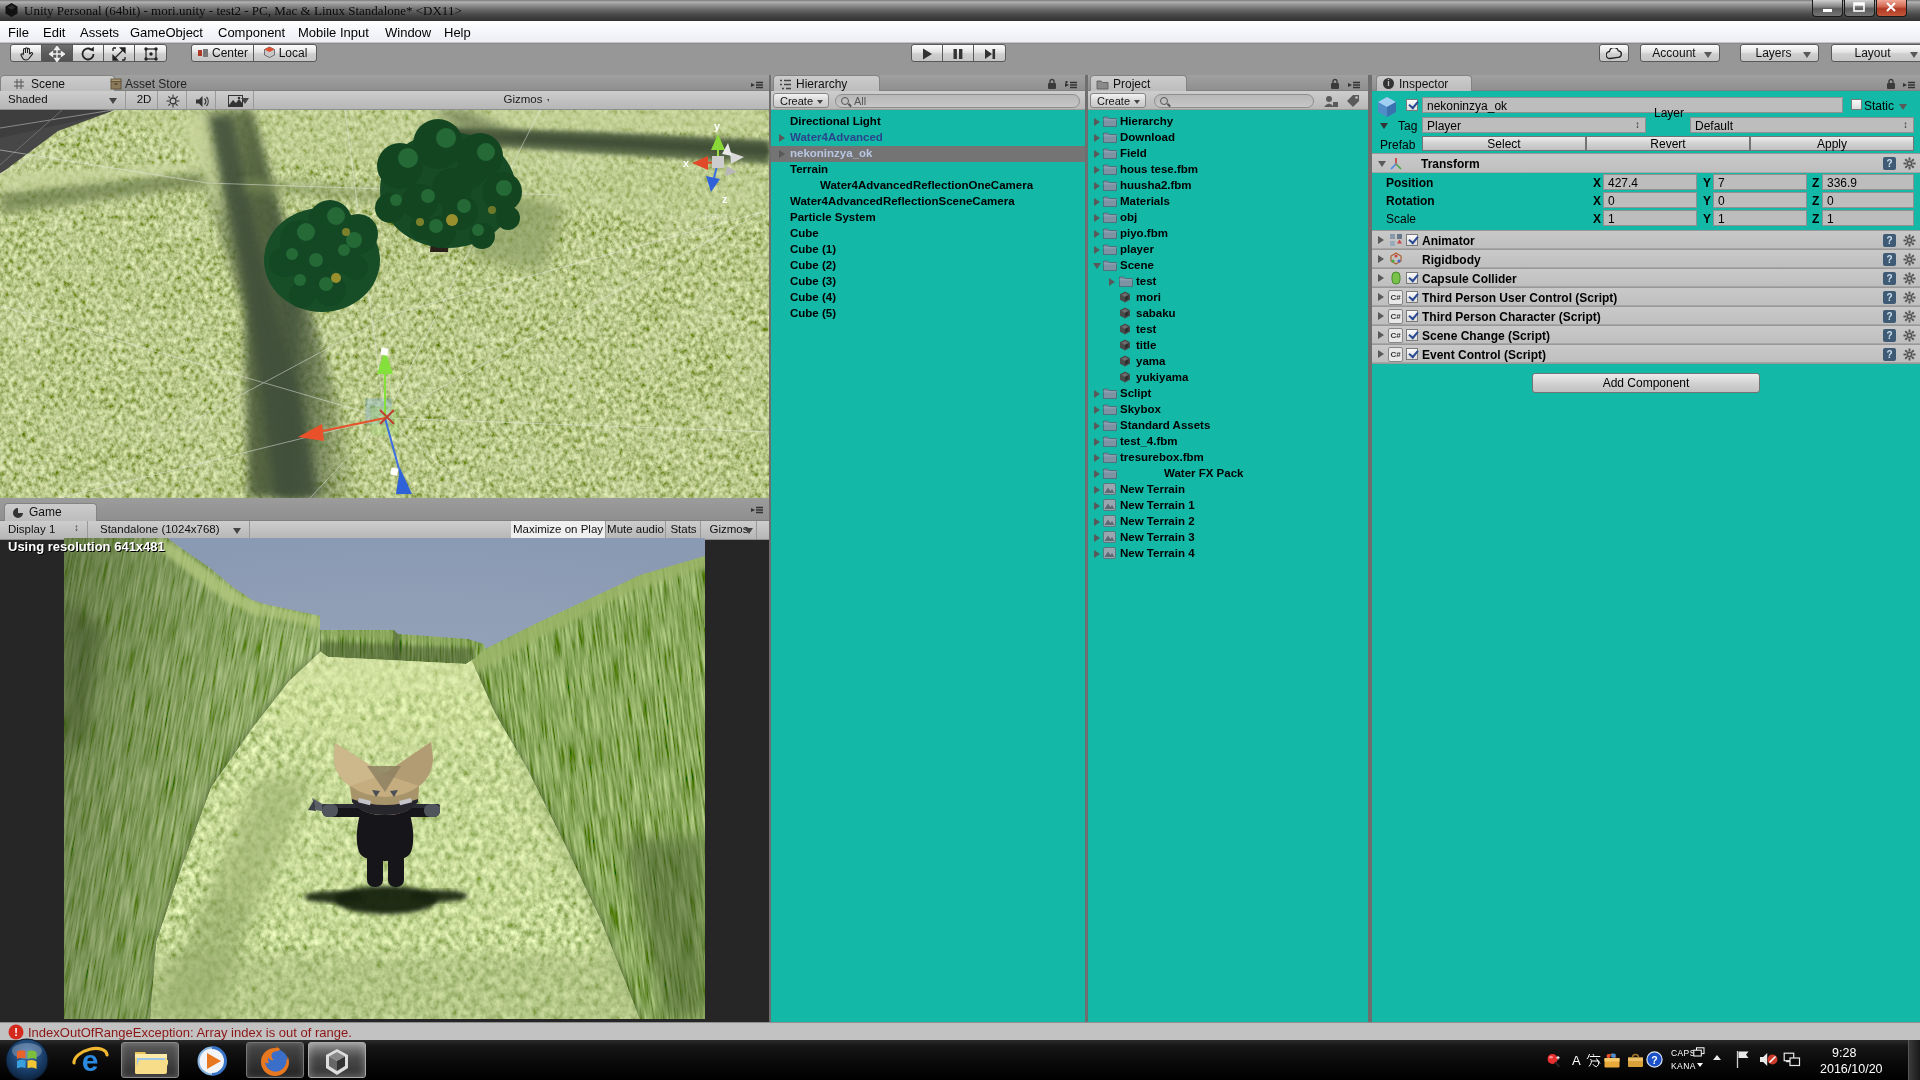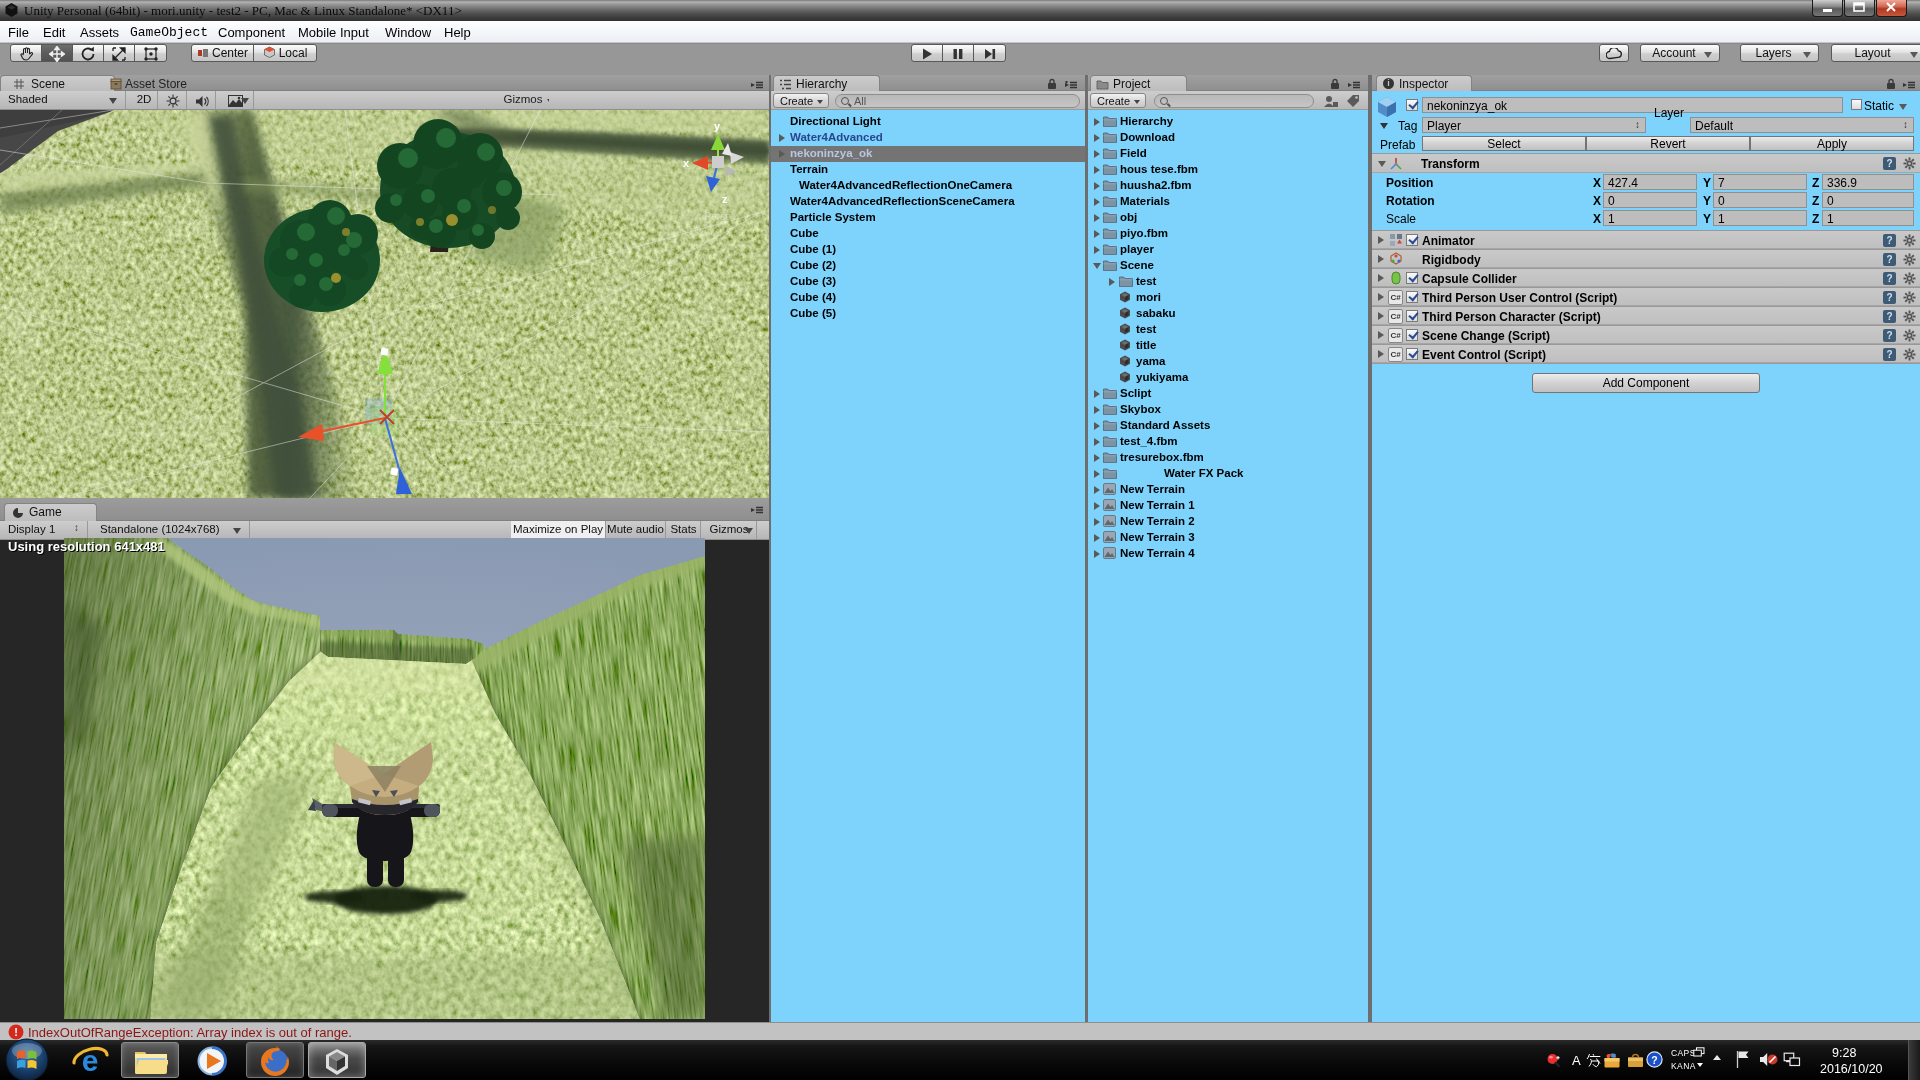--- a/index.html
+++ b/index.html
@@ -25,21 +25,21 @@
 #toolbar { position:absolute; left:0; top:43px; width:1920px; height:32px; background:#979797; border-top:1px solid #8a8a8a;}
 .tbtn { position:absolute; top:0; height:18px; border:1px solid #595959; background:linear-gradient(180deg,#fdfdfd 0,#e3e3e3 45%,#cfcfcf 55%,#c5c5c5 100%); }
 .tbtn.dark { background:linear-gradient(180deg,#6e6e6e 0,#5c5c5c 50%,#525252 100%); }
 .tbtn.first { border-radius:3px 0 0 3px; }
 .tbtn.last { border-radius:0 3px 3px 0; }
 .tbtn.solo { border-radius:3px; }
 .tbtn svg { display:block; margin:auto; }
 .tbtxt { font-size:12px; color:#111; text-align:center; line-height:16px; }
 
 
-.panel { position:absolute; background:#7dd3fc; }
+.panel { position:absolute; background:#14b8a6; }
 .tabbar { position:absolute; left:0; top:0; right:0; height:16px; background:linear-gradient(180deg,#a0a0a0,#8f8f8f); border-bottom:1px solid #808080;}
 .tab { position:absolute; top:0; height:16px; background:linear-gradient(180deg,#cccccc,#bcbcbc); border:1px solid #838383; border-bottom:none; border-radius:4px 4px 0 0; font-size:12px; color:#111; padding:1px 8px 0 22px; }
 .hdrrow { position:absolute; left:0; right:0; top:16px; height:19px; background:linear-gradient(180deg,#cdcdcd,#b8b8b8); border-bottom:1px solid #9a9a9a; }
 .createbtn { position:absolute; left:2px; top:18px; width:56px; height:15px; border:1px solid #868686; border-radius:3px; background:linear-gradient(180deg,#f2f2f2,#d8d8d8 50%,#c8c8c8); font-size:11px; color:#111; padding:1px 0 0 6px; }
 .createbtn:after { content:""; position:absolute; right:5px; top:6px; border-left:3px solid transparent; border-right:3px solid transparent; border-top:4px solid #444; }
 .searchbox { position:absolute; top:19px; height:14px; border:1px solid #8e8e8e; border-radius:8px; background:linear-gradient(180deg,#b8b8b8,#c6c6c6); font-size:11px; color:#555; padding-left:18px; }
 .lockico { position:absolute; font-size:10px; color:#333; }
 .menuico { position:absolute; width:12px; height:8px; }
 .row { position:absolute; left:0; right:0; height:16px; font-size:11.5px; padding-top:1px; color:#000; white-space:nowrap;font-weight:bold; }
 .tri { position:absolute; width:0; height:0; border-top:4px solid transparent; border-bottom:4px solid transparent; border-left:6px solid #595959; }
@@ -96,21 +96,21 @@
       </svg></div>
   <div class="winbtn" id="btnclose" style="left:1876px;"><svg width="29" height="15" viewBox="0 0 29 15">
         <path d="M10,3 L18,11 M18,3 L10,11" stroke="#fff" stroke-width="2"></path>
       </svg></div>
 </div>
 
 <div id="menubar">
   <span style="left:8px;">File</span>
   <span style="left:43px;">Edit</span>
   <span style="left:80px;">Assets</span>
-  <span style="left:130px;font-family:Liberation Mono, monospace;">GameObject</span>
+  <span style="left:130px;">GameObject</span>
   <span style="left:218px;">Component</span>
   <span style="left:298px;">Mobile Input</span>
   <span style="left:385px;">Window</span>
   <span style="left:444px;">Help</span>
 </div>
 
 <div id="toolbar">
   <div class="tbtn first" style="left:10px; width:32px;">
     <svg width="16" height="16" viewBox="0 0 16 16" style="margin:1px 7px;">
         <path d="M5.5,8 V3.5 a1,1 0 0 1 2,0 V7 M7.5,7 V2.8 a1,1 0 0 1 2,0 V7 M9.5,7 V3.4 a1,1 0 0 1 2,0 V8.2 M11.5,8 l1.5,-1.2 a1,1 0 0 1 1.4,1.4 L11,12.5 q-1,1.5 -3,1.5 q-2.5,0 -3.5,-2 L3,9 a1,1 0 0 1 1.6,-1 l0.9,1.2" fill="none" stroke="#222" stroke-width="1.1"></path>
@@ -550,21 +550,21 @@
     <div class="row" style="top:0px; padding-left:19px;">Directional Light</div>
     <div class="row" style="top:16px;">
         <i class="tri" style="left:8px; top:4px;"></i>
         <span style="position:absolute;left:19px;color:#29458c;">Water4Advanced</span>
       </div>
     <div class="row sel" style="top:32px;">
         <i class="tri" style="left:8px; top:4px;"></i>
         <span style="position:absolute;left:19px;color:#b8c6e2;">nekoninzya_ok</span>
       </div>
     <div class="row" style="top:48px; padding-left:19px;">Terrain</div>
-    <div class="row" style="top:64px; padding-left:28px;">Water4AdvancedReflectionOneCamera</div>
+    <div class="row" style="top:64px; padding-left:28px;margin-left:21px;">Water4AdvancedReflectionOneCamera</div>
     <div class="row" style="top:80px; padding-left:19px;">Water4AdvancedReflectionSceneCamera</div>
     <div class="row" style="top:96px; padding-left:19px;">Particle System</div>
     <div class="row" style="top:112px; padding-left:19px;">Cube</div>
     <div class="row" style="top:128px; padding-left:19px;">Cube (1)</div>
     <div class="row" style="top:144px; padding-left:19px;">Cube (2)</div>
     <div class="row" style="top:160px; padding-left:19px;">Cube (3)</div>
     <div class="row" style="top:176px; padding-left:19px;">Cube (4)</div>
     <div class="row" style="top:192px; padding-left:19px;">Cube (5)</div>
   </div>
 </div>

